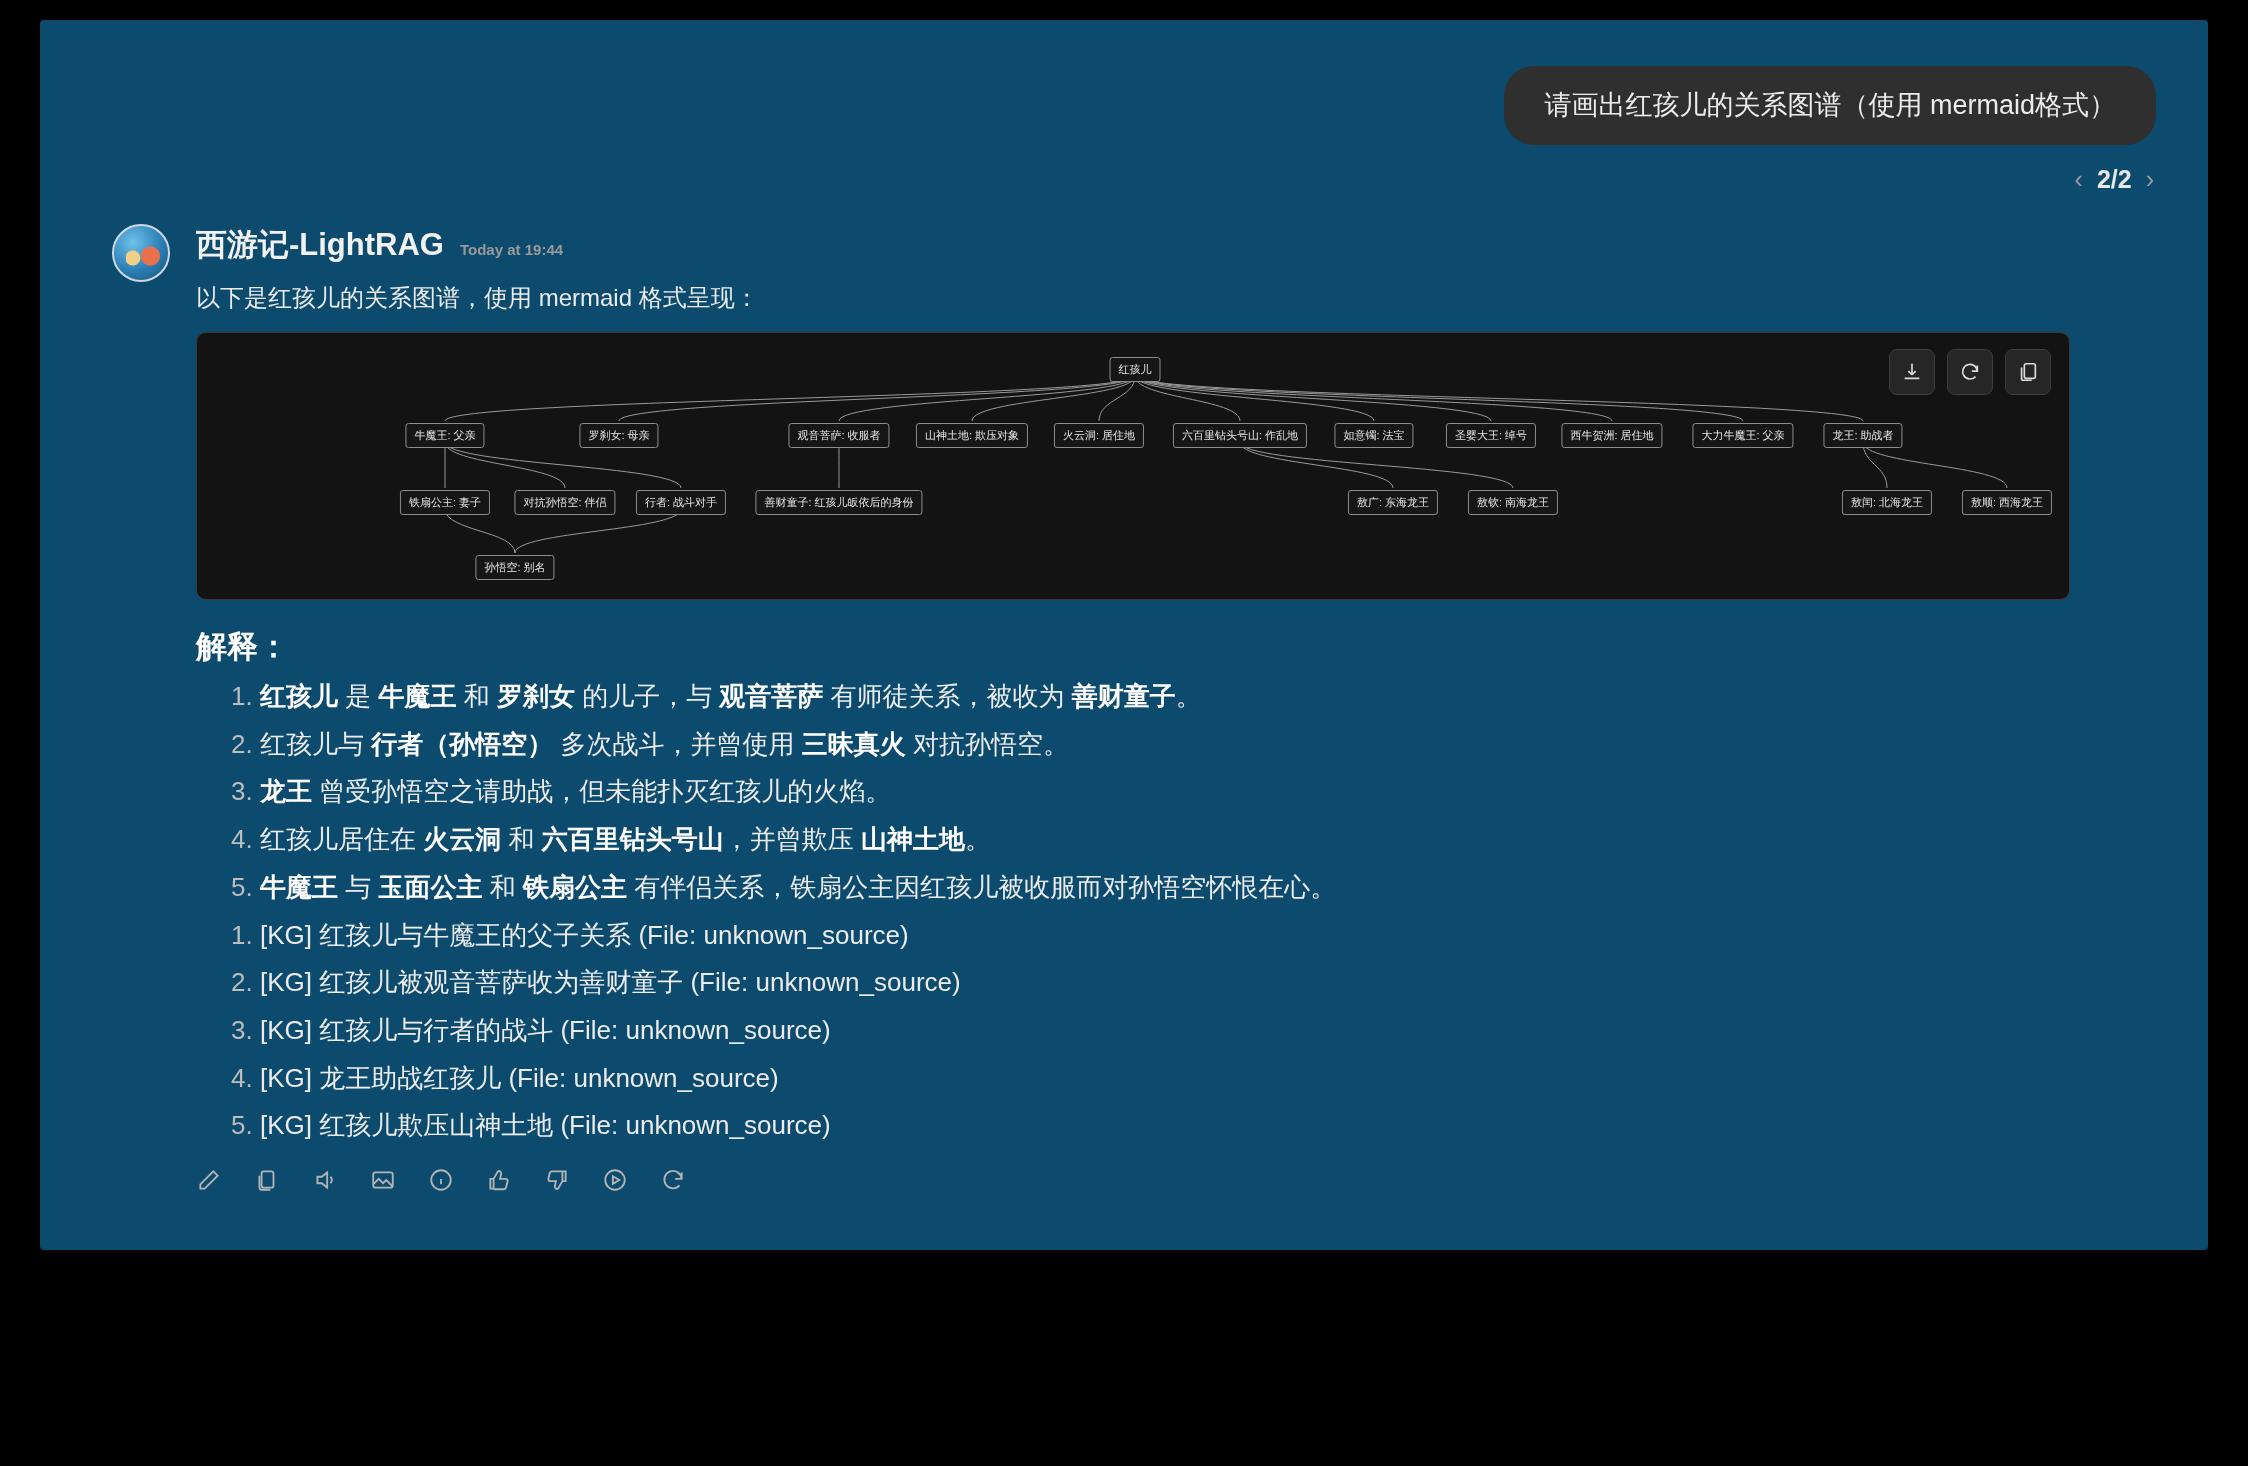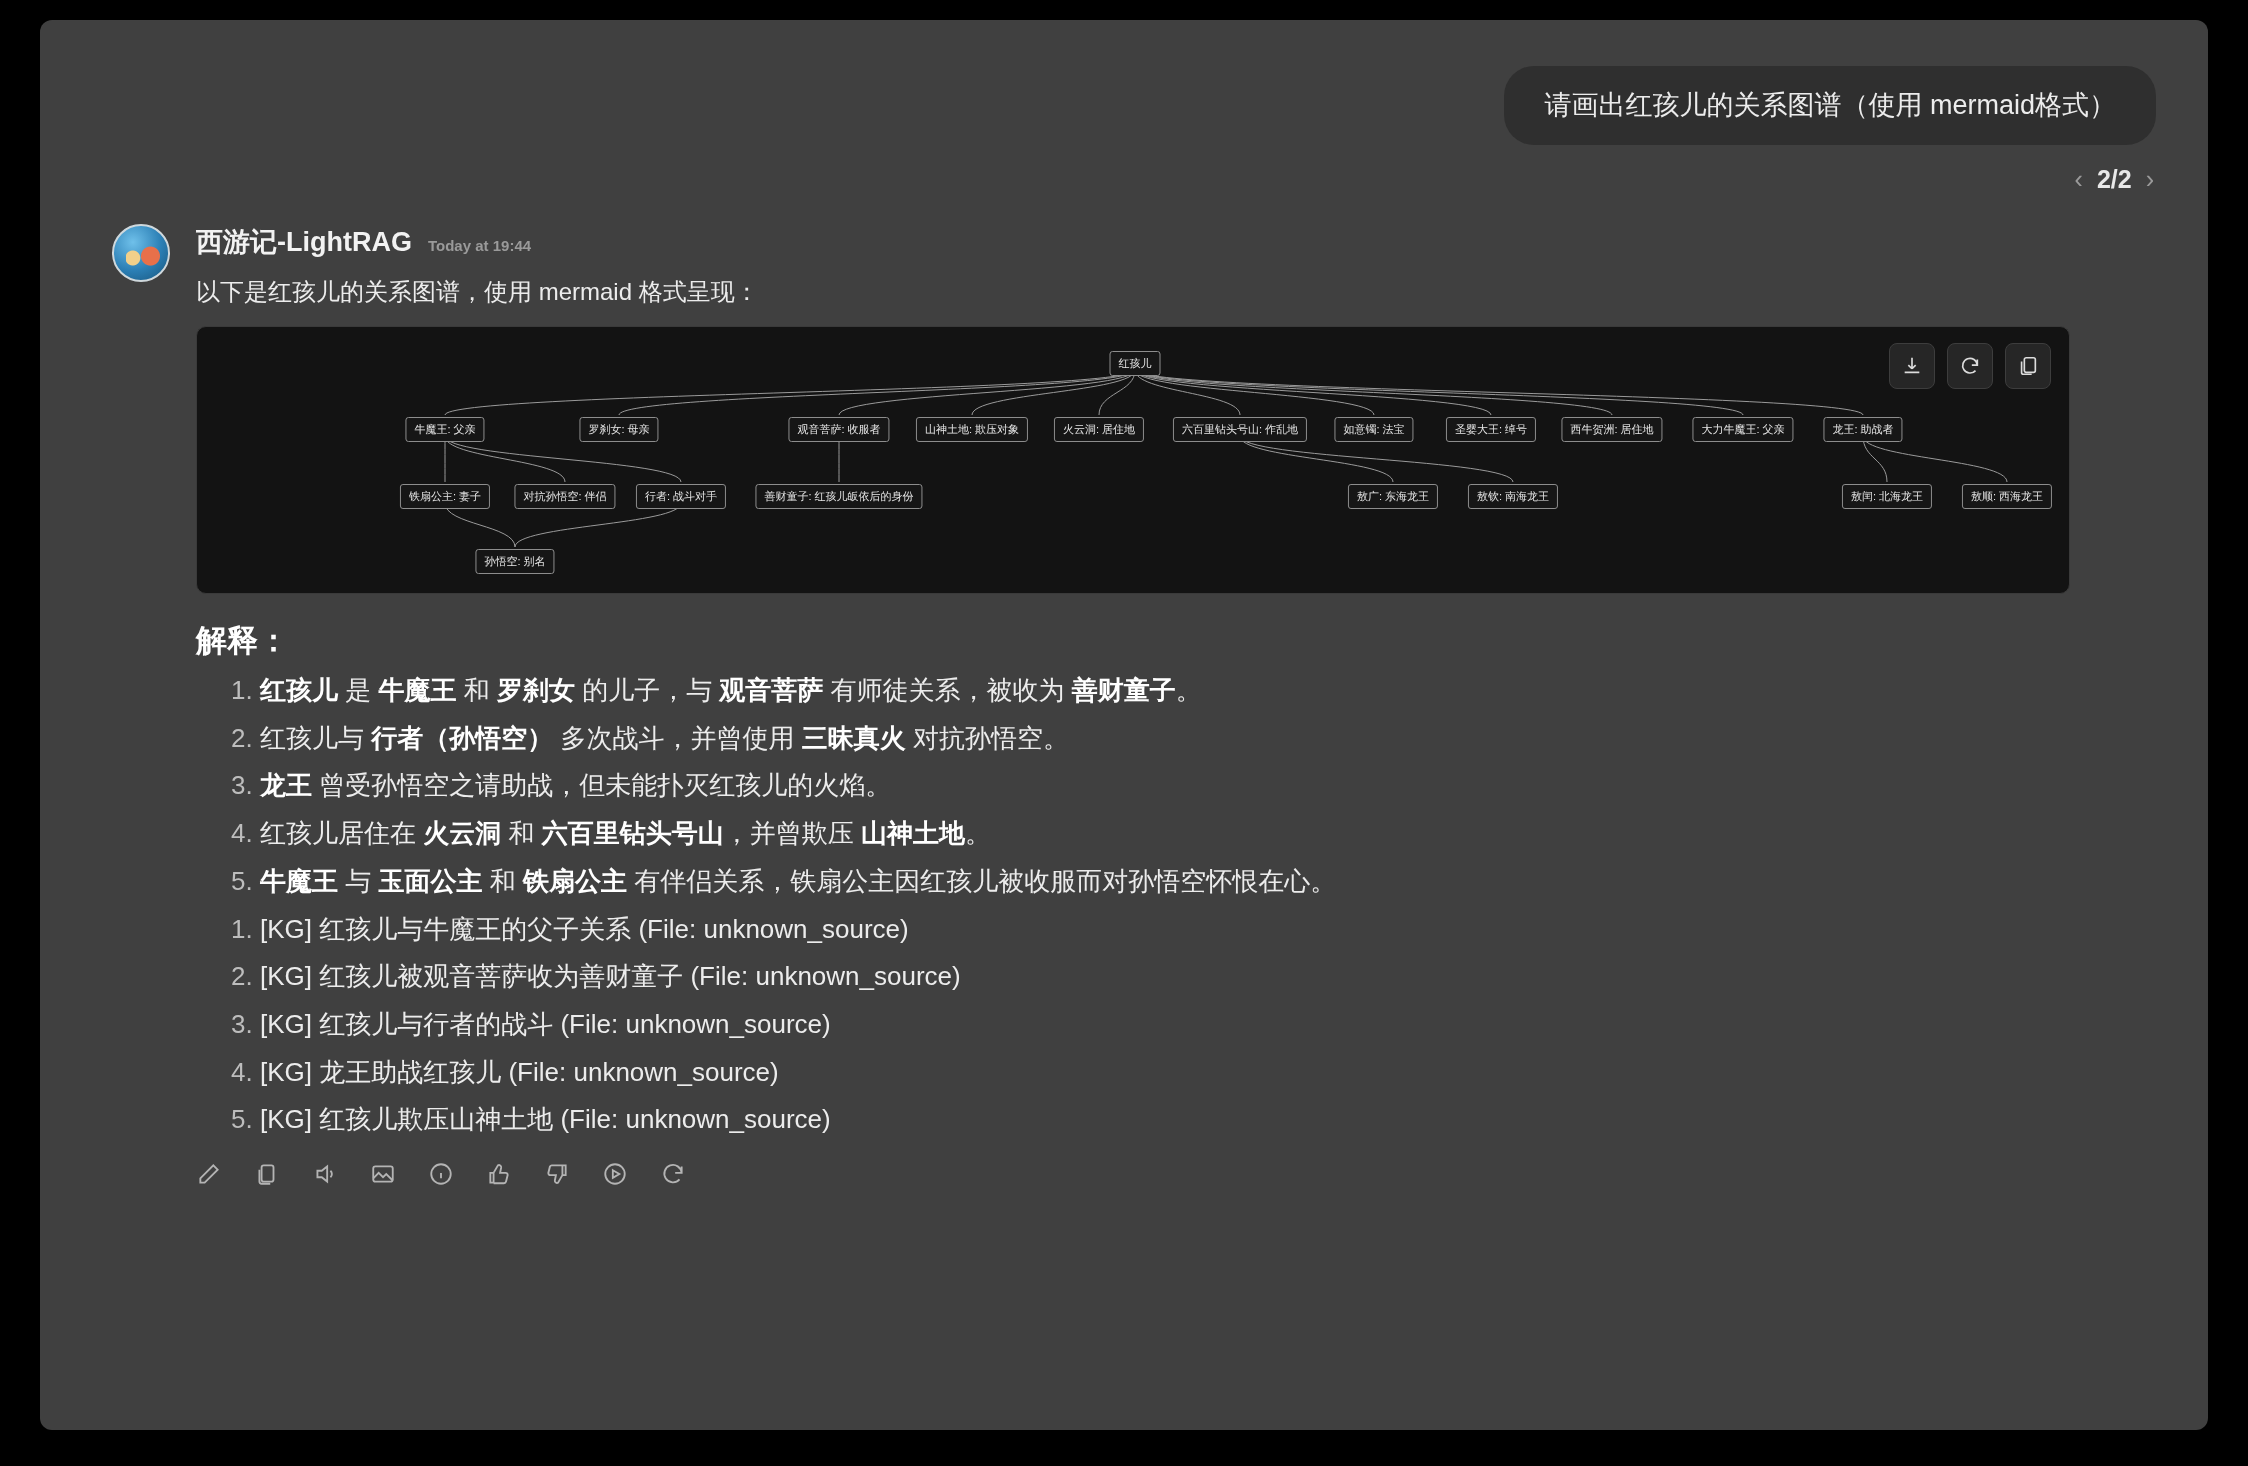--- a/index.html
+++ b/index.html
@@ -5,23 +5,23 @@
   * { box-sizing: border-box; }
   html, body {
     margin: 0; padding: 0;
     width: 2248px; height: 1466px;
     background: #000000;
     font-family: "Liberation Sans", sans-serif;
   }
   .app {
     position: absolute;
     left: 40px; top: 20px;
-    width: 2168px; height: 1410px;
-    background: #404040;
-    border-radius: 12px;
+    width: 2168px; height: 1230px;
+    background: #0c4a6e;
+    border-radius: 4px;
     overflow: hidden;
   }
   
   .user-row {
     display: flex; justify-content: flex-end;
     padding: 46px 52px 0 0;
   }
   .user-bubble {
     background: #2f2f2f;
     color: #ececec;
@@ -57,21 +57,21 @@
   .avatar::after {
     content: "";
     position: absolute; left: 12px; top: 20px;
     width: 34px; height: 24px;
     background:
       radial-gradient(circle at 20% 50%, #f2d08a 0 7px, transparent 8px),
       radial-gradient(circle at 72% 42%, #e8704a 0 9px, transparent 10px);
   }
   .msg { padding-left: 26px; width: 1900px; }
   .msg-head { display: flex; align-items: baseline; gap: 16px; }
-  .msg-name { color: #f2f2f2; font-size: 27px; font-weight: bold; }
+  .msg-name { color: #f2f2f2; font-size: 31px; font-weight: bold; }
   .msg-time { color: #9a9a9a; font-size: 15px; font-weight: bold; }
   .msg-intro { color: #ececec; font-size: 24px; margin-top: 16px; }
 
   
   .diagram-panel {
     position: relative;
     margin-top: 18px;
     width: 1874px; height: 268px;
     background: #131313;
     border: 1px solid #3a3a3a;

